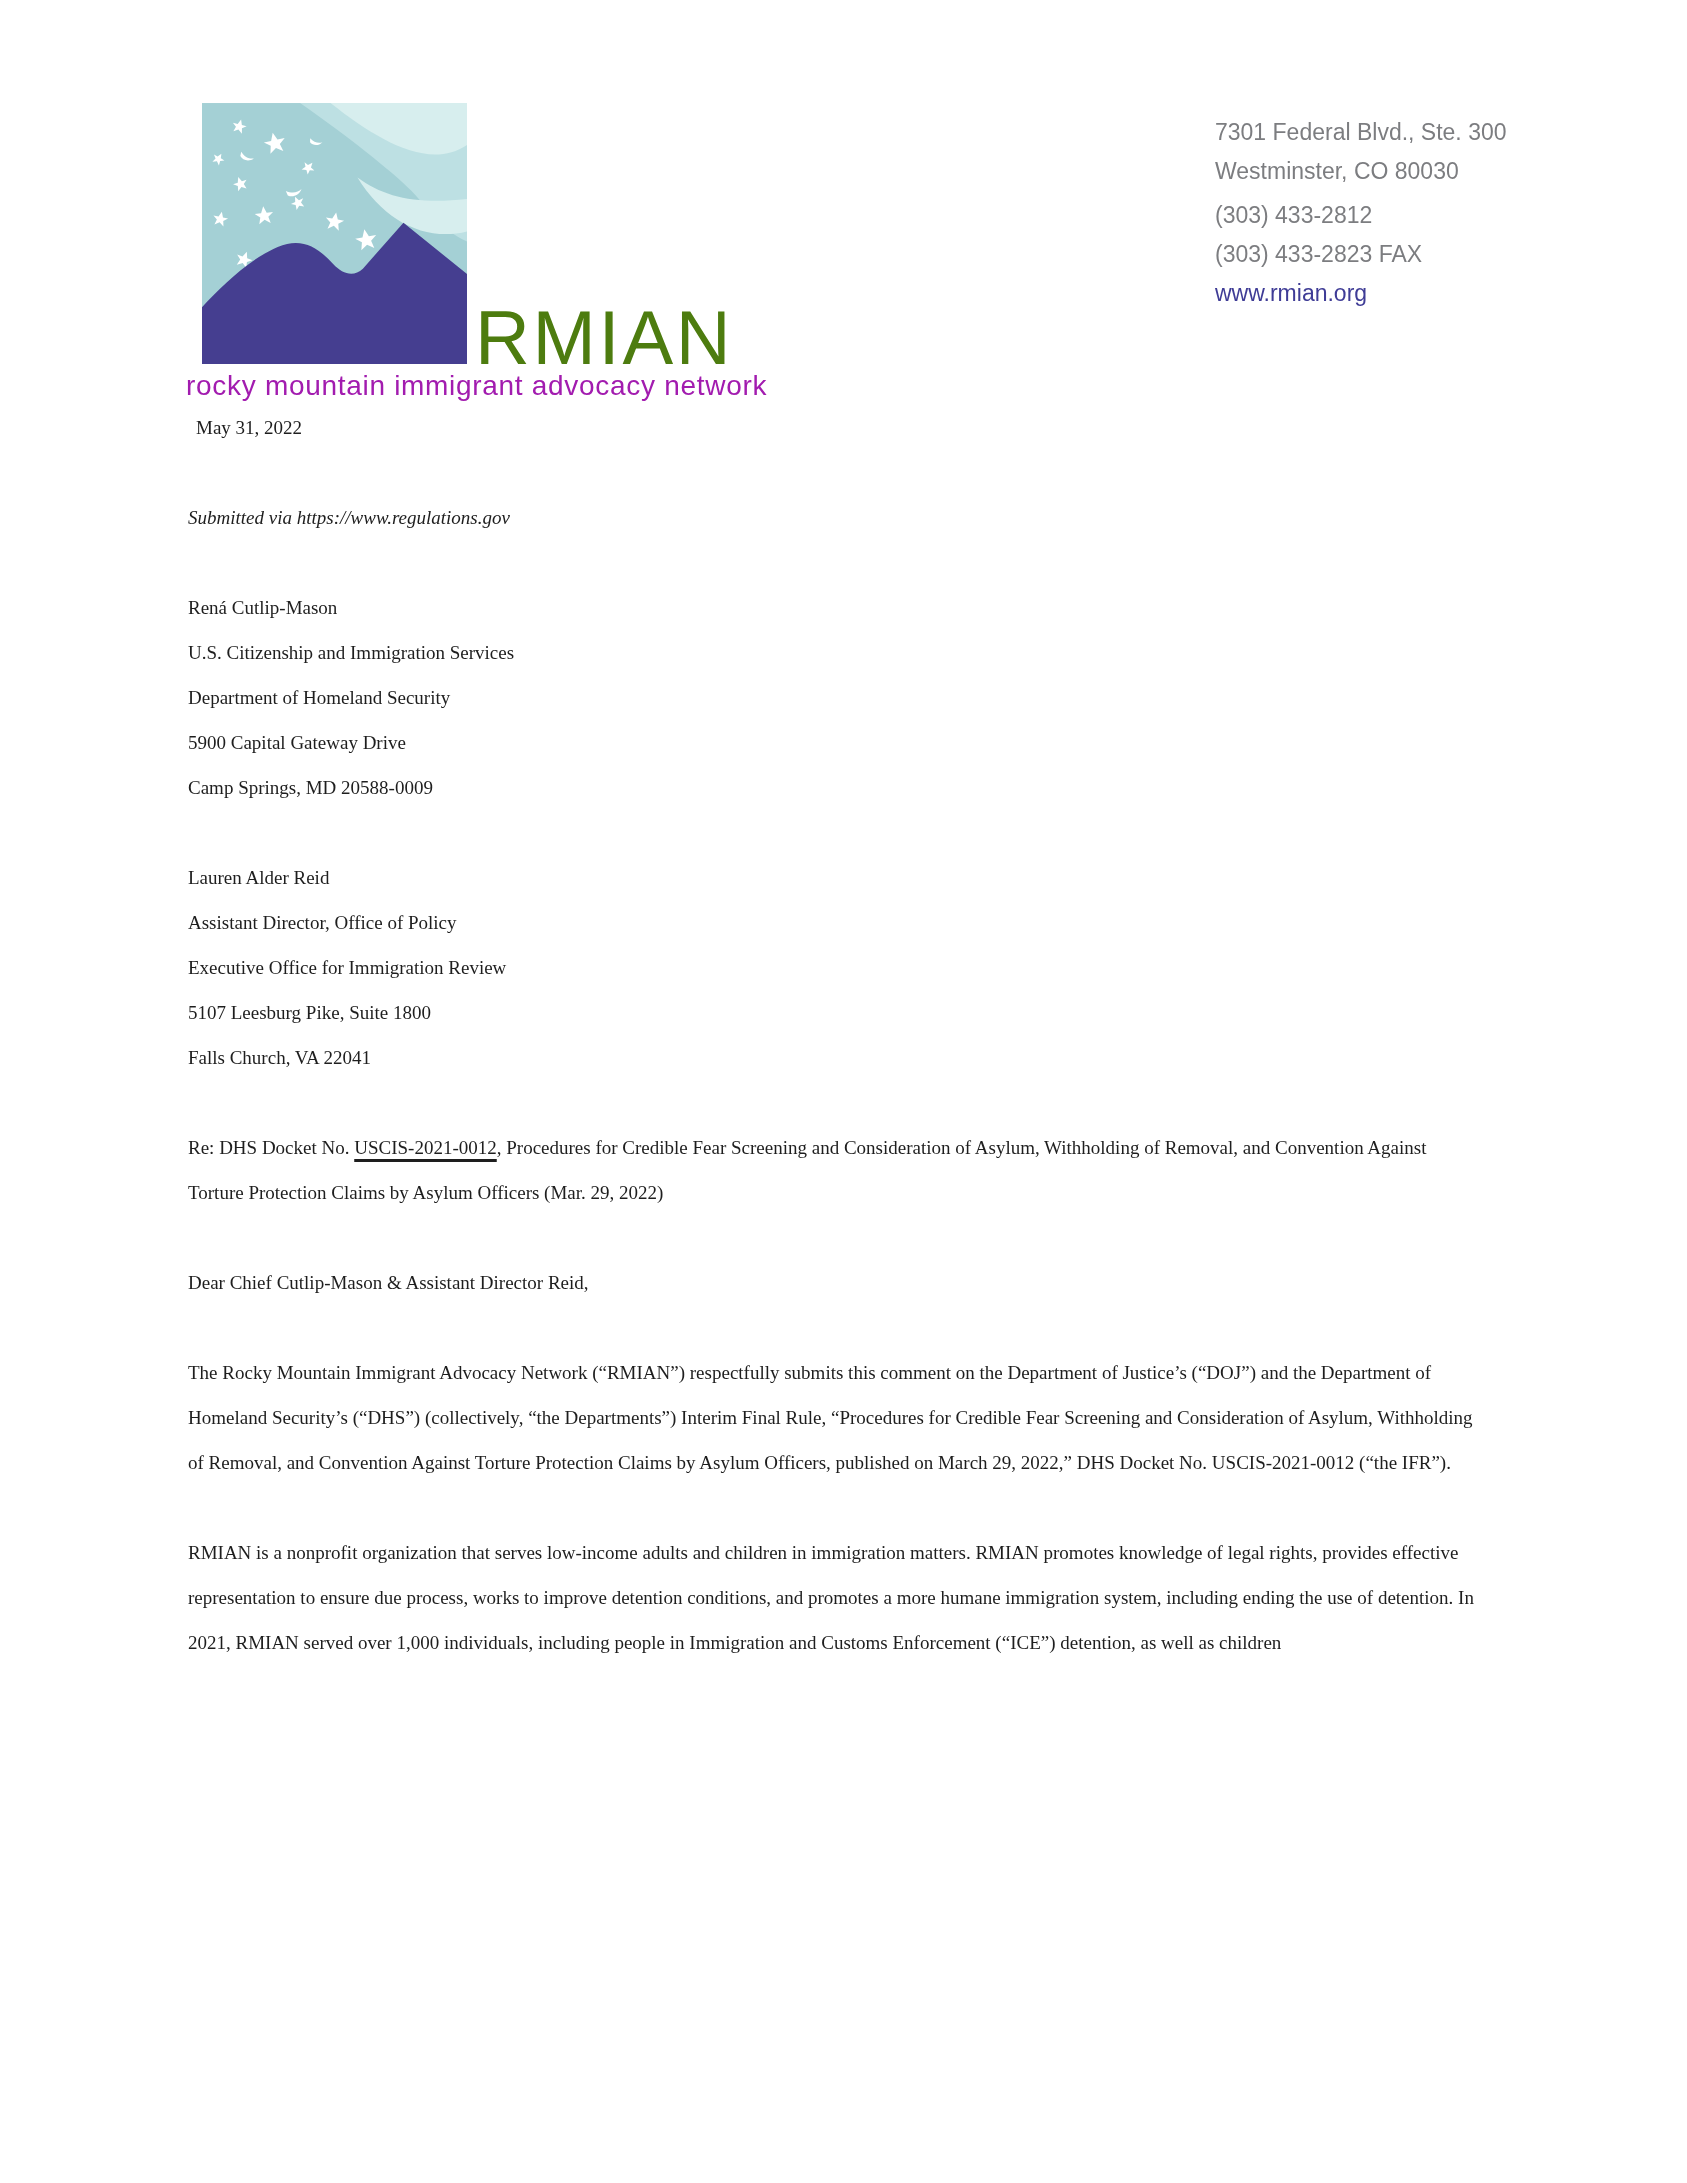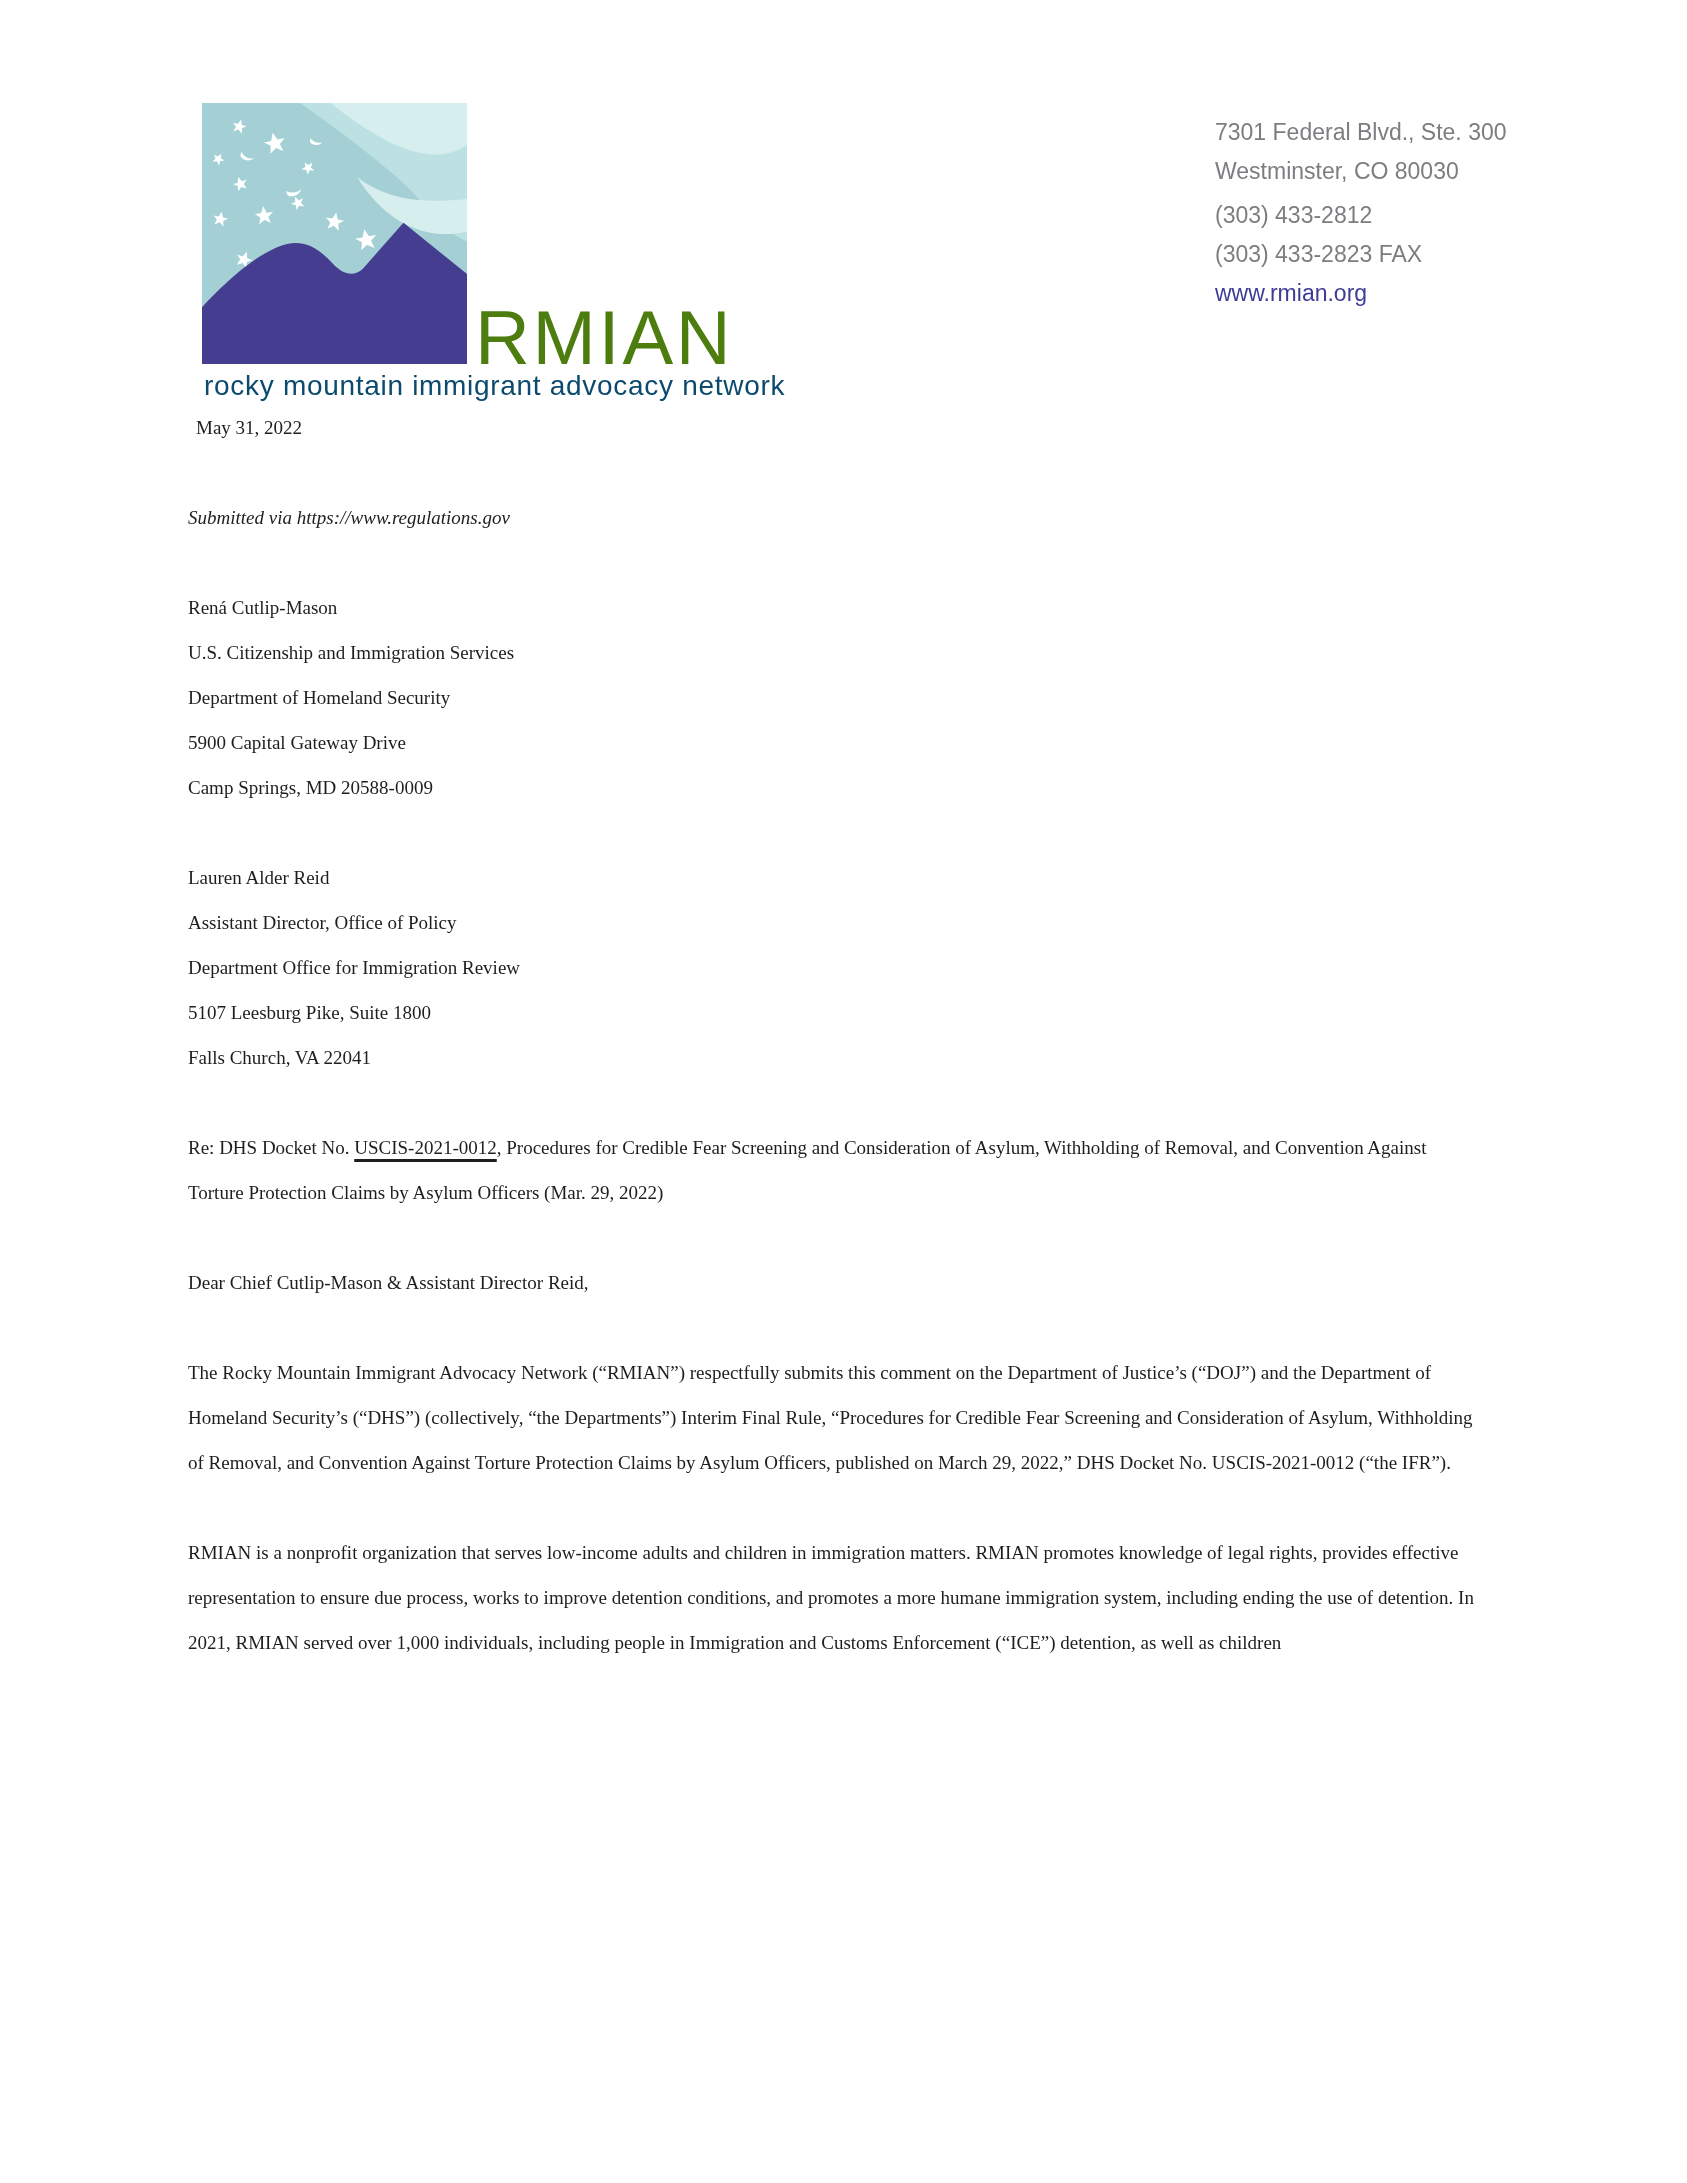--- a/index.html
+++ b/index.html
@@ -9,23 +9,23 @@
   }
   
   .letterhead{position:absolute;top:0;left:0;width:1687px;height:405px;}
   .logo-square{position:absolute;left:202px;top:103px;}
   .wordmark{
     position:absolute;left:475px;top:300px;
     font-family:"Liberation Sans","DejaVu Sans",sans-serif;
     font-size:76px;line-height:1;font-weight:400;letter-spacing:2.7px;color:#4d7c0f;
   }
   .tagline{
-    position:absolute;left:204px;top:372px;
+    position:absolute;left:186px;top:372px;
     font-family:"Liberation Sans","DejaVu Sans",sans-serif;
-    font-size:28px;line-height:1;color:#0c4a6e;letter-spacing:0.7px;white-space:nowrap;
+    font-size:28px;line-height:1;color:#a21caf;letter-spacing:0.7px;white-space:nowrap;
   }
   .contact{
     position:absolute;left:1215px;top:113px;
     font-family:"Liberation Sans","DejaVu Sans",sans-serif;
     font-size:23px;line-height:39px;color:#7c7d80;
   }
   .contact-group2{margin-top:5px;}
   .website{color:#3f3c96;cursor:pointer;}
   
   .letter{
@@ -102,21 +102,21 @@
       <div class="addr-line">Rená Cutlip-Mason</div>
       <div class="addr-line">U.S. Citizenship and Immigration Services</div>
       <div class="addr-line">Department of Homeland Security</div>
       <div class="addr-line">5900 Capital Gateway Drive</div>
       <div class="addr-line">Camp Springs, MD 20588-0009</div>
     </div>
 
     <div class="addr-block">
       <div class="addr-line">Lauren Alder Reid</div>
       <div class="addr-line">Assistant Director, Office of Policy</div>
-      <div class="addr-line">Department Office for Immigration Review</div>
+      <div class="addr-line">Executive Office for Immigration Review</div>
       <div class="addr-line">5107 Leesburg Pike, Suite 1800</div>
       <div class="addr-line">Falls Church, VA 22041</div>
     </div>
 
     <p><span>Re: DHS Docket No. </span><span class="docket-underline">USCIS-2021-0012</span><span>, Procedures for Credible Fear Screening and Consideration of Asylum, Withholding of Removal, and Convention Against Torture Protection Claims by Asylum Officers (Mar. 29, 2022)</span></p>
 
     <div>Dear Chief Cutlip-Mason &amp; Assistant Director Reid,</div>
 
     <p>The Rocky Mountain Immigrant Advocacy Network (“RMIAN”) respectfully submits this comment on the Department of Justice’s (“DOJ”) and the Department of Homeland Security’s (“DHS”) (collectively, “the Departments”) Interim Final Rule, “Procedures for Credible Fear Screening and Consideration of Asylum, Withholding of Removal, and Convention Against Torture Protection Claims by Asylum Officers, published on March 29, 2022,” DHS Docket No. USCIS-2021-0012 (“the IFR”).</p>
 

